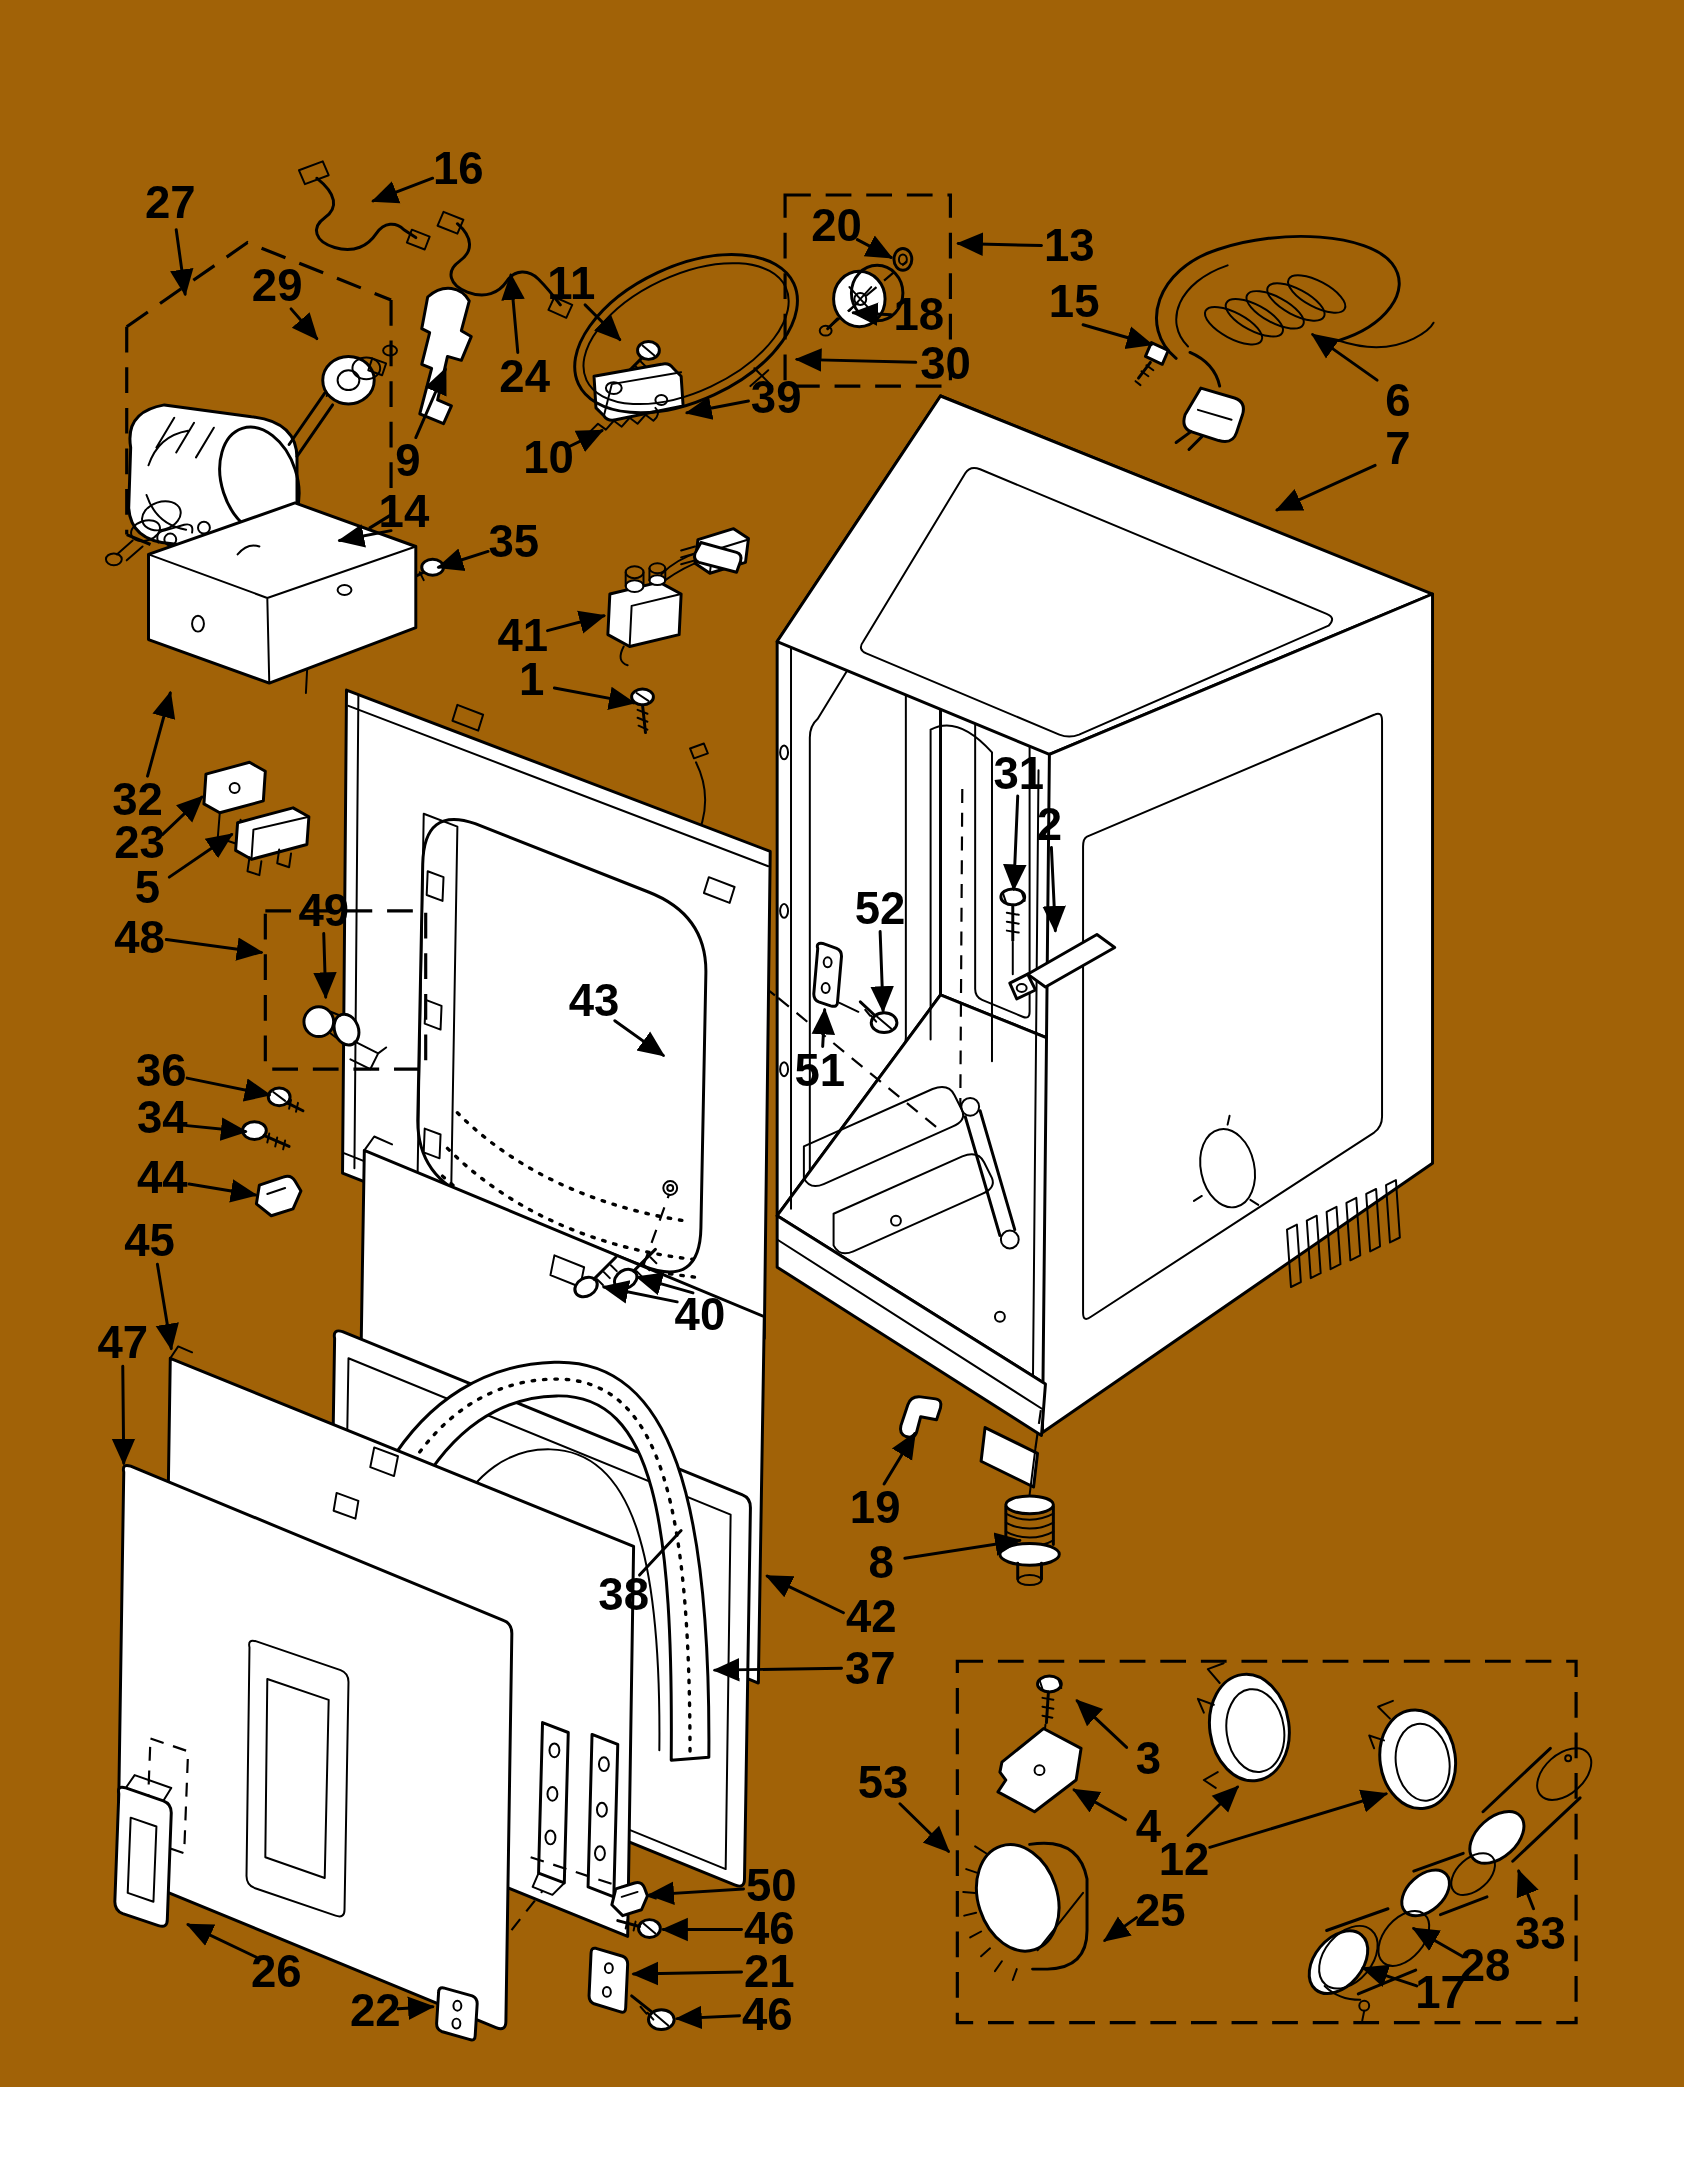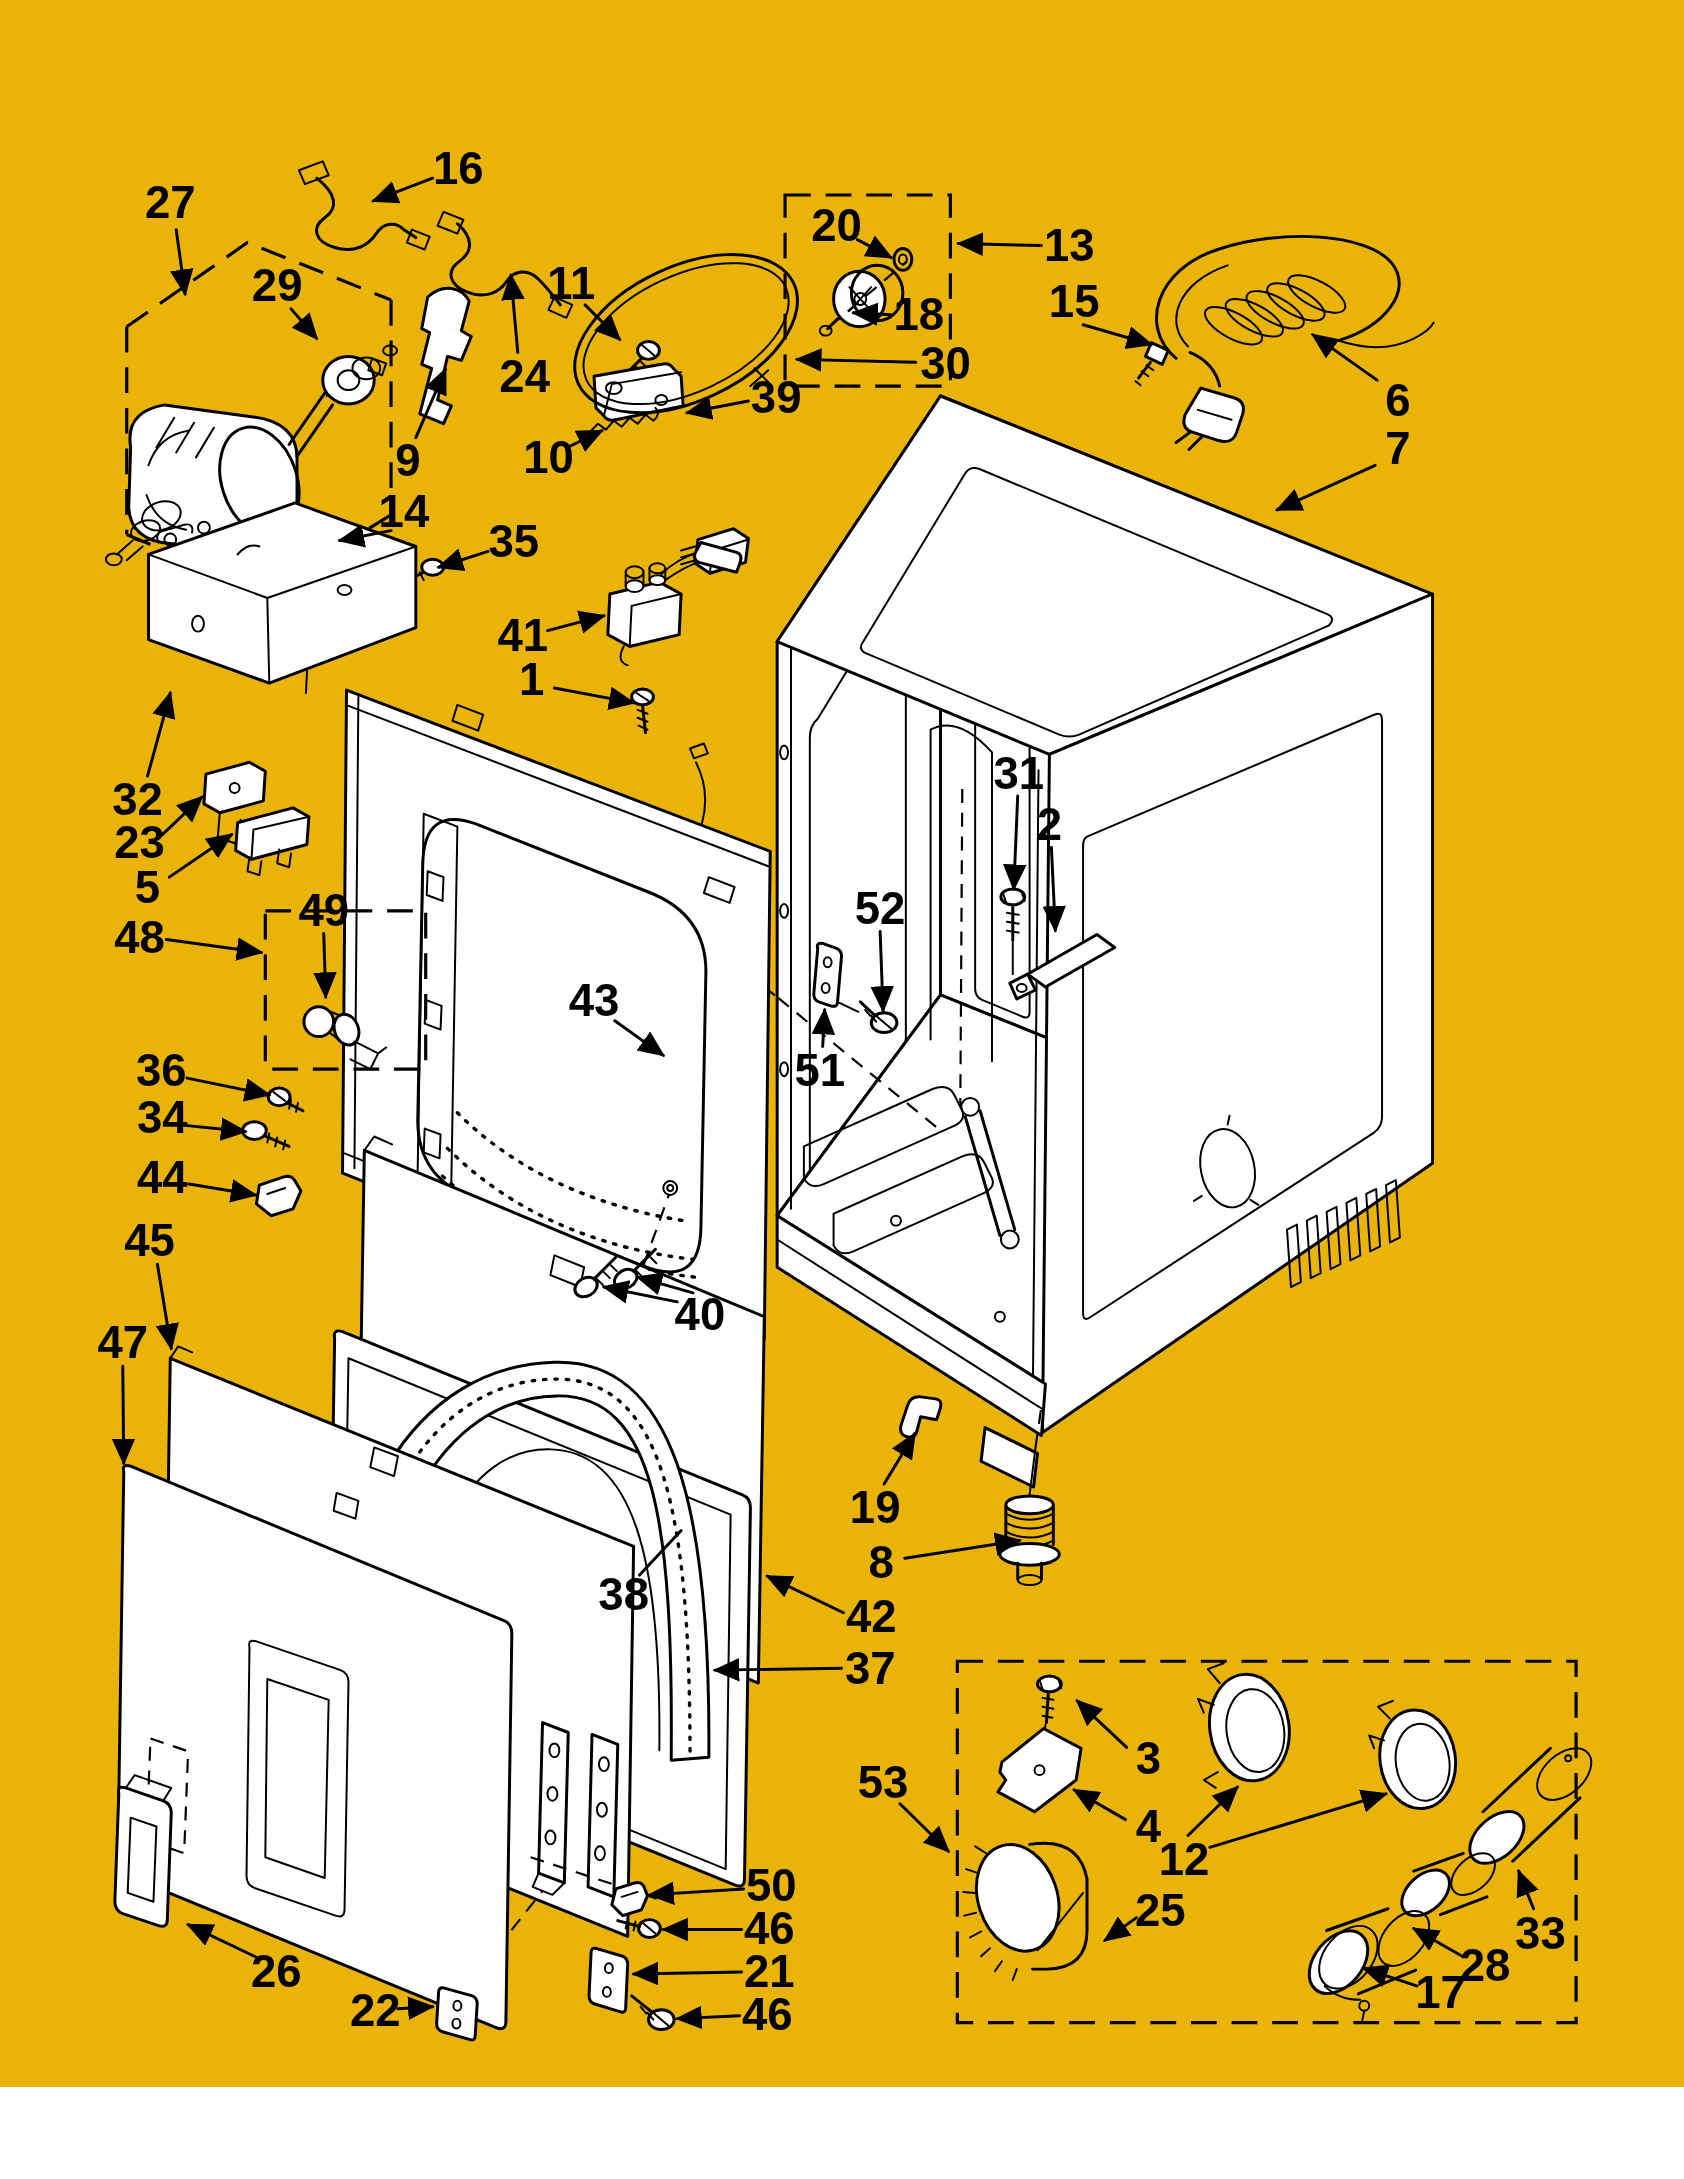--- a/index.html
+++ b/index.html
@@ -1,16 +1,16 @@
 <!DOCTYPE html>
 <html><head>
 <meta charset="utf-8">
 <style>
   html,body{margin:0;padding:0;background:#fff}
-  .stage{position:relative;width:1684px;height:2087px;background:#eab308;overflow:hidden}
+  .stage{position:relative;width:1684px;height:2087px;background:#a16207;overflow:hidden}
   svg{position:absolute;inset:0}
   .ln{fill:none;stroke:#000;stroke-width:3;stroke-linecap:round;stroke-linejoin:round}
   .lnf{fill:#fff;stroke:#000;stroke-width:3;stroke-linejoin:round}
   .thin{fill:none;stroke:#000;stroke-width:2;stroke-linecap:round;stroke-linejoin:round}
   .thinf{fill:#fff;stroke:#000;stroke-width:2;stroke-linejoin:round}
   .dash{fill:none;stroke:#000;stroke-width:3.2;stroke-dasharray:26 15;stroke-linecap:butt}
   .dash2{fill:none;stroke:#000;stroke-width:2.2;stroke-dasharray:14 10}
   .dots{fill:none;stroke:#000;stroke-width:3.4;stroke-dasharray:2.5 9;stroke-linecap:round}
   .callout-label{font-family:"Liberation Sans","DejaVu Sans",sans-serif;font-weight:bold;font-size:46px;fill:#000;text-anchor:middle}
   .leader{fill:none;stroke:#000;stroke-width:3;stroke-linecap:round}

